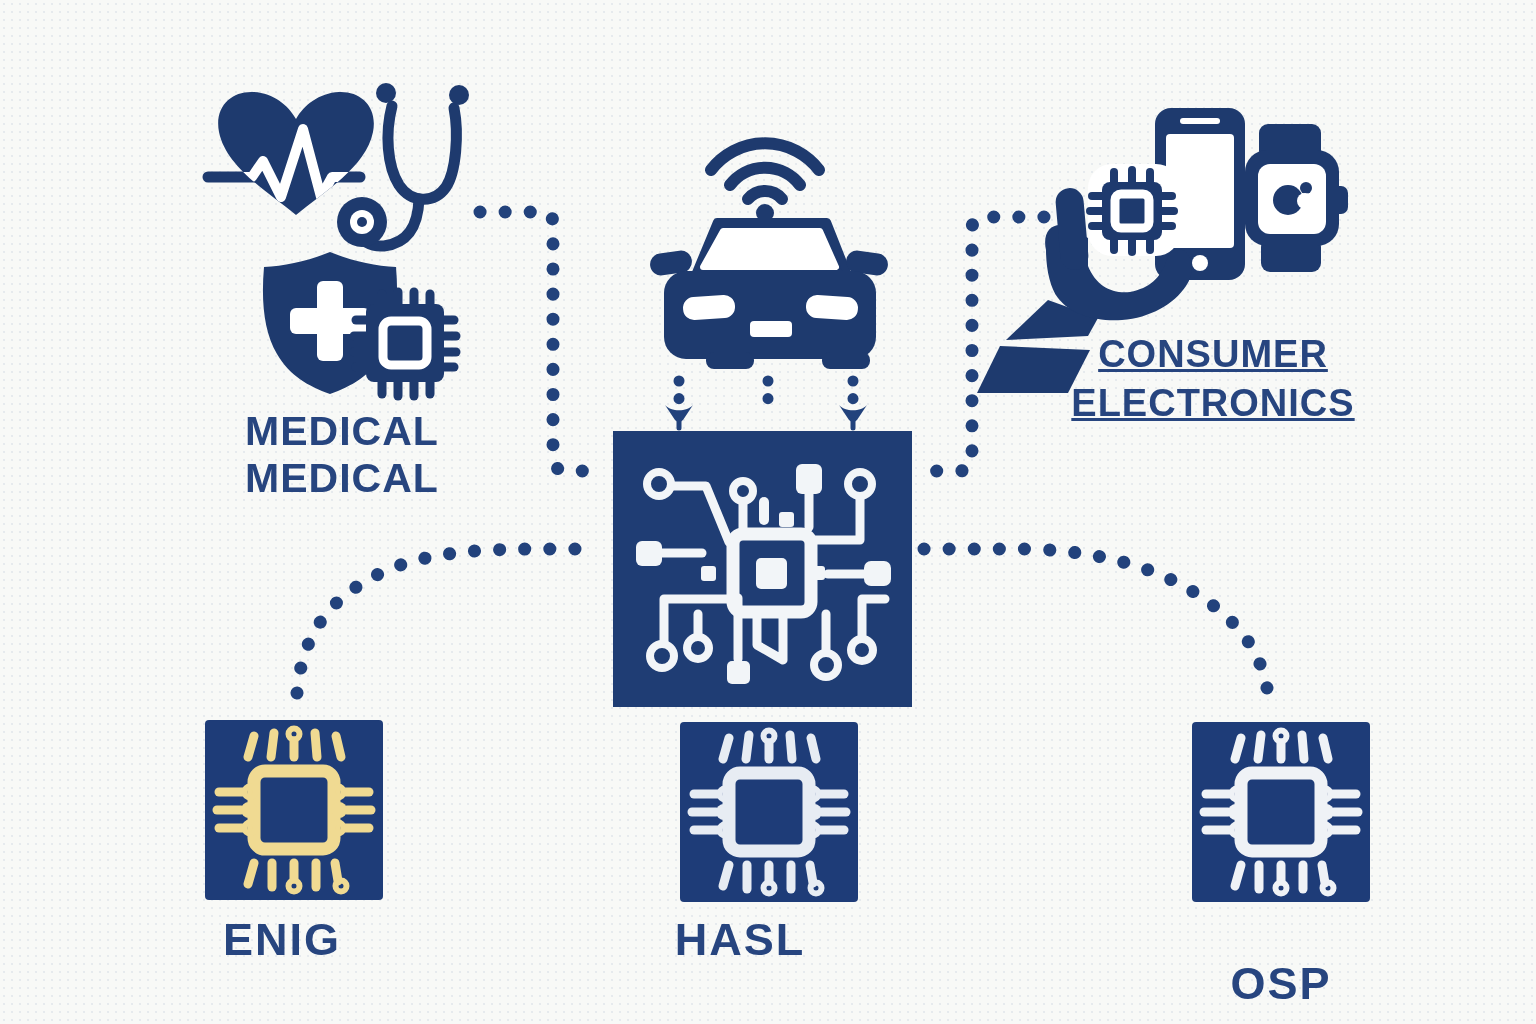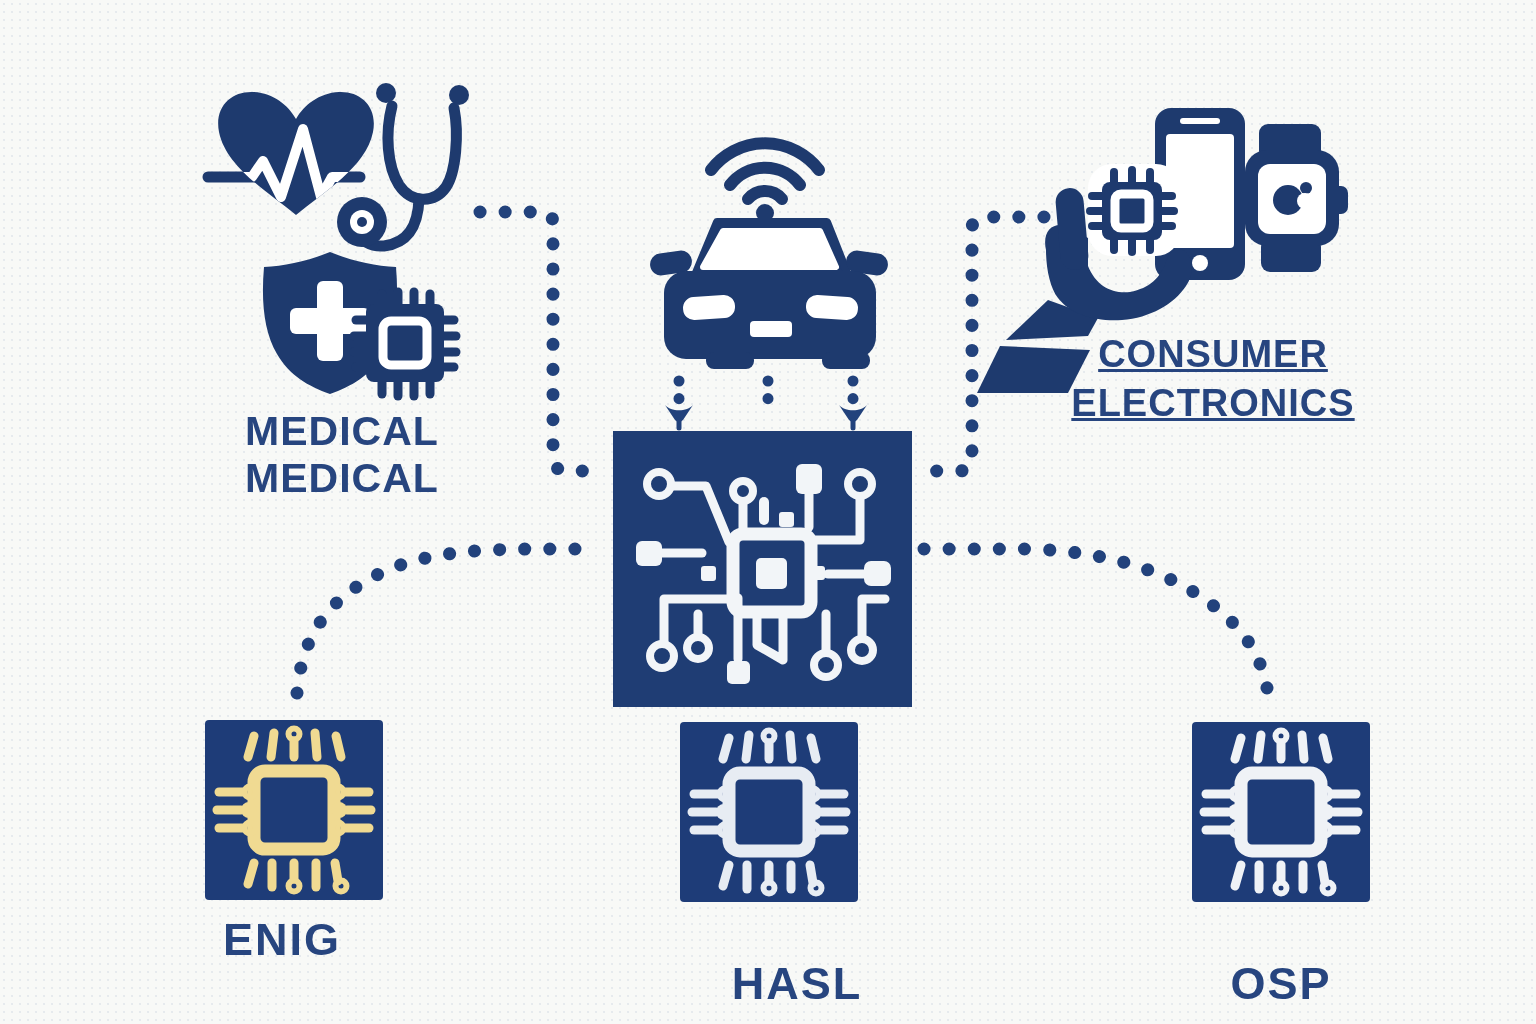--- a/index.html
+++ b/index.html
@@ -13,21 +13,21 @@
   .stage svg{position:absolute;left:0;top:0;}
   .lbl{
     position:absolute;text-align:center;color:#27457f;font-weight:bold;
     letter-spacing:1px;
   }
   .lbl span{display:block;}
   .lbl-med{left:182px;top:408px;width:320px;font-size:41px;line-height:47px;}
   .lbl-con{left:1048px;top:330px;width:330px;font-size:38px;line-height:49px;text-decoration:underline;}
   .lbl-fin{font-size:45px;line-height:48px;letter-spacing:2px;}
   .lbl-enig{left:177px;top:916px;width:210px;}
-  .lbl-hasl{left:692px;top:916px;width:210px;margin-top:44px;}
+  .lbl-hasl{left:635px;top:916px;width:210px;}
   .lbl-osp{left:1176px;top:916px;width:210px;margin-top:44px;}
   .dots{fill:none;stroke:#22427c;stroke-width:13;stroke-linecap:round;stroke-dasharray:0.1 25;}
   .dots-sm{fill:none;stroke:#22427c;stroke-width:11;stroke-linecap:round;stroke-dasharray:0.1 17.5;}
   .trace{stroke:#f2f5f8;stroke-width:9;stroke-linecap:round;stroke-linejoin:round;fill:none;}
 </style>
 </head>
 <body>
 
 <div class="stage">
 

